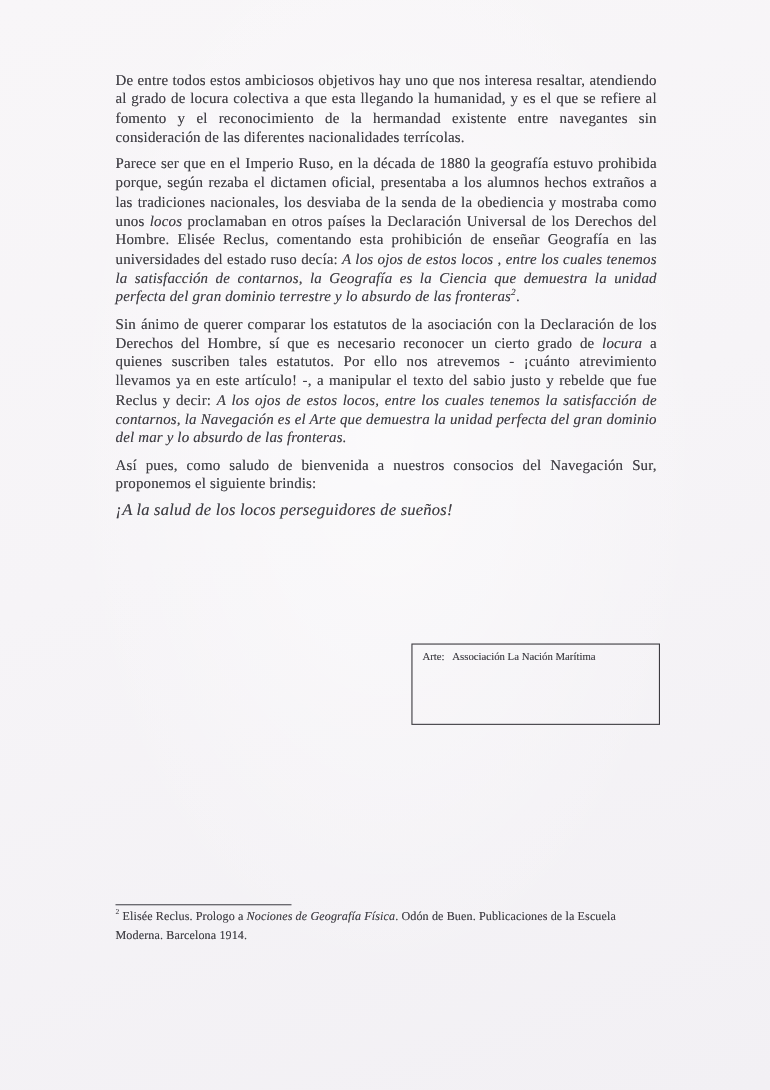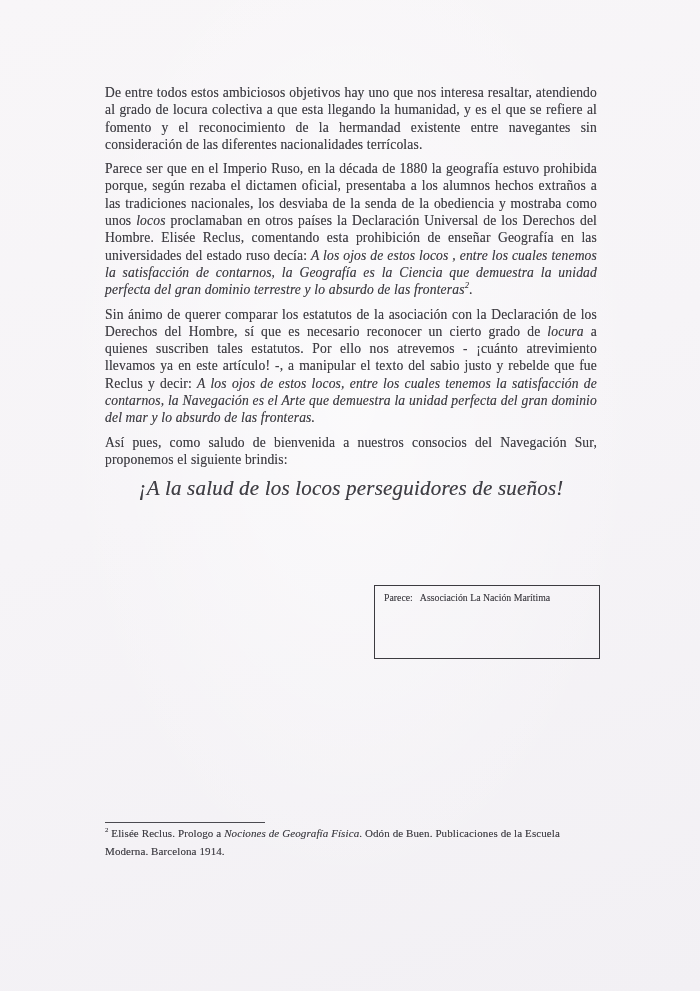--- a/index.html
+++ b/index.html
@@ -16,43 +16,42 @@
   .page {
     position: absolute;
     inset: 0;
     background:
       radial-gradient(ellipse at 50% 40%, rgba(255,255,255,0.55) 0%, rgba(255,255,255,0) 60%),
       linear-gradient(160deg, #f8f6f8 0%, #f6f4f7 45%, #f2f0f4 100%);
   }
   .content {
     position: absolute;
     left: 105px;
-    top: 84px;
+    top: 64px;
     width: 492px;
     color: #3f3e44;
     text-shadow: 0 0 0.6px rgba(63,62,68,0.55);
     font-family: Liberation Serif, serif;
   }
   p.para {
     margin: 0 0 7px 0;
     font-size: 13.6px;
     line-height: 17.3px;
     text-align: justify;
     letter-spacing: 0.15px;
   }
   p.para sup, .footnote sup {
     font-size: 0.62em;
     line-height: 0;
     vertical-align: super;
   }
   .toast {
     margin-top: 8px;
-    font-size: 21px;
+    font-size: 15px;
     font-style: italic;
-    text-align: center;
     letter-spacing: 0.2px;
   }
   .byline {
     margin-top: 7px;
     font-size: 13.8px;
     font-style: italic;
     text-align: right;
     padding-right: 16px;
   }
   .colophon {
@@ -108,21 +107,21 @@
     <p class="para"><span>Parece ser que en el Imperio Ruso, en la década de 1880 la geografía estuvo prohibida porque, según rezaba el dictamen oficial, presentaba a los alumnos hechos extraños a las tradiciones nacionales, los desviaba de la senda de la obediencia y mostraba como unos </span><span class="i">locos</span><span> proclamaban en otros países la Declaración Universal de los Derechos del Hombre. Elisée Reclus, comentando esta prohibición de enseñar Geografía en las universidades del estado ruso decía: </span><span class="i">A los ojos de estos locos , entre los cuales tenemos la satisfacción de contarnos, la Geografía es la Ciencia que demuestra la unidad perfecta del gran dominio terrestre y lo absurdo de las fronteras</span><sup class="i">2</sup><span>.</span></p>
     <p class="para"><span>Sin ánimo de querer comparar los estatutos de la asociación con la Declaración de los Derechos del Hombre, sí que es necesario reconocer un cierto grado de </span><span class="i">locura</span><span> a quienes suscriben tales estatutos. Por ello nos atrevemos - ¡cuánto atrevimiento llevamos ya en este artículo! -, a manipular el texto del sabio justo y rebelde que fue Reclus y decir: </span><span class="i">A los ojos de estos locos, entre los cuales tenemos la satisfacción de contarnos, la Navegación  es el Arte que demuestra la unidad perfecta del gran dominio del mar y lo absurdo de las fronteras.</span></p>
     <p class="para"><span>Así pues, como saludo de bienvenida a nuestros consocios del Navegación Sur, proponemos el siguiente brindis:</span></p>
 
     <div class="toast">¡A la salud de los locos perseguidores de sueños!</div>
 
   </div>
 
   <div class="colophon">
     <div class="edita-row">
-      <span>Parece:</span><span class="publisher">Associación La Nación Marítima</span>
+      <span>Arte:</span><span class="publisher">Associación La Nación Marítima</span>
     </div>
   </div>
 
   <div class="footnote-rule"></div>
 
   <div class="footnote"><sup>2</sup><span> Elisée Reclus. Prologo a </span><span class="i">Nociones de Geografía Física</span><span>. Odón de Buen. Publicaciones de la Escuela Moderna. Barcelona 1914.</span></div>
 
 </div>
 
 </body></html>

